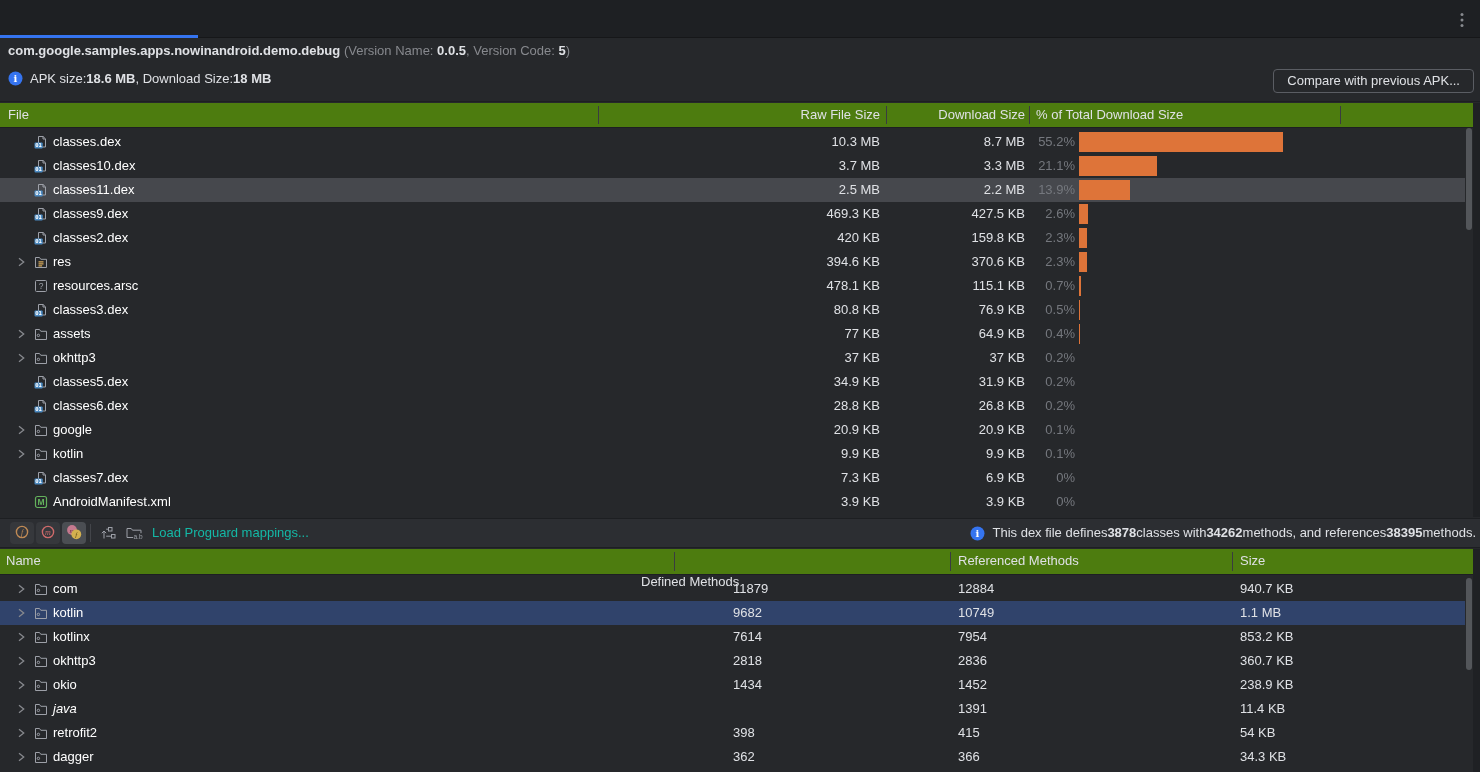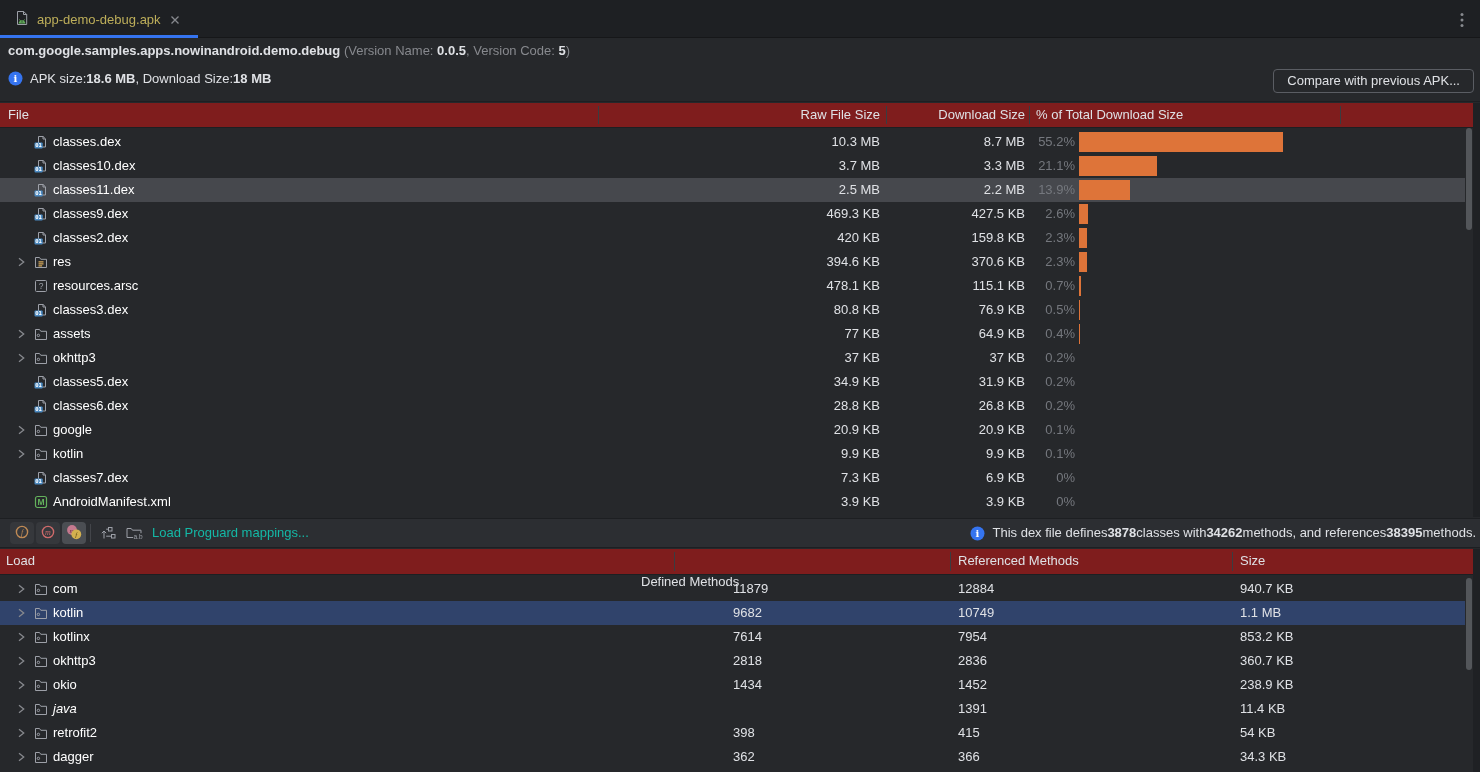--- a/index.html
+++ b/index.html
@@ -19,21 +19,21 @@
 
   
   .apkhdr{position:absolute;left:0;top:39px;width:1480px;height:63px;border-bottom:1px solid #1d1f22;box-sizing:border-box;}
   .pkg-line{position:absolute;left:8px;top:1px;height:22px;line-height:22px;white-space:nowrap;}
   .size-line{position:absolute;left:8px;top:24px;height:30px;display:flex;align-items:center;white-space:nowrap;}
   .size-line .ic{display:inline-flex;margin-right:7px;}
   .compare-btn{position:absolute;right:6px;top:30px;height:24px;padding:0 13px;background:transparent;
       border:1px solid #5a5d63;border-radius:4px;color:#dfe1e5;font-family:inherit;font-size:13px;line-height:22px;}
 
   
-  .thead{position:absolute;left:0;width:1480px;background:#7f1d1d;border-bottom:1px solid #1d1f22;box-sizing:border-box;}
+  .thead{position:absolute;left:0;width:1480px;background:#4d7c0f;border-bottom:1px solid #1d1f22;box-sizing:border-box;}
   .thead .hcell{position:absolute;top:0;line-height:24px;color:#dfe1e5;white-space:nowrap;}
   .vsep{position:absolute;top:3px;bottom:3px;width:1px;background:#3a3c40;}
   .trow{position:relative;width:1465px;height:24px;}
   .trow.sel-inactive{background:var(--sel-inactive);}
   .trow.sel-focused{background:var(--sel-focused);}
   .chev{position:absolute;left:15px;top:6px;width:12px;height:12px;}
   .ficon{position:absolute;left:33px;top:4px;width:16px;height:16px;}
   .flabel{position:absolute;left:53px;top:0;line-height:24px;white-space:nowrap;color:#ffffff;}
 
   
@@ -78,34 +78,20 @@
   .sbthumb{position:absolute;left:1466px;width:6px;border-radius:3px;background:#53565a;}
   .sb1{top:128px;height:102px;}
   .sb2{top:578px;height:92px;}
 </style>
 </head>
 <body>
 
 <div class="app" style="--accent: #3574f0; --bar: #de7439; --sel-inactive: #46484d; --sel-focused: #30436b;">
 
   <div class="tabbar">
-    <div class="tab">
-      <span><svg width="16" height="16" viewBox="0 0 16 16">
-            <path d="M3.5 1.5h6.2l3 3V14.5H3.5z" fill="none" stroke="#9da0a8"></path>
-            <path d="M9.5 1.5v3h3.2" fill="none" stroke="#9da0a8"></path>
-            <path d="M5.3 12.8a2.8 2.7 0 0 1 5.4 0z" fill="none" stroke="#63b15c" stroke-width="1.2"></path>
-            <path d="M6.4 10.7l-.9-1.2M9.6 10.7l.9-1.2" stroke="#63b15c" stroke-width="1"></path>
-          </svg></span>
-      <span class="tab-title">app-demo-debug.apk</span>
-      <span class="tab-close">
-          <svg width="10" height="10" viewBox="0 0 10 10">
-            <path d="M1.5 1.5L8.5 8.5M8.5 1.5L1.5 8.5" stroke="#87898e" stroke-width="1.3"></path>
-          </svg>
-        </span>
-    </div>
     <div class="tab-underline"></div>
     <span class="kebab"><svg width="16" height="18" viewBox="0 0 16 18">
           <circle cx="8" cy="3.5" r="1.5" fill="#87898e"></circle>
           <circle cx="8" cy="9" r="1.5" fill="#87898e"></circle>
           <circle cx="8" cy="14.5" r="1.5" fill="#87898e"></circle>
         </svg></span>
   </div>
 
   <div class="apkhdr">
     <div class="pkg-line"><span class="b">com.google.samples.apps.nowinandroid.demo.debug</span><span class="gray"> (Version Name: </span><span class="b">0.0.5</span><span class="gray">, Version Code: </span><span class="b">5</span><span class="gray">)</span>
@@ -440,21 +426,21 @@
         <span class="b">3878</span>
         <span> classes with </span>
         <span class="b">34262</span>
         <span> methods, and references </span>
         <span class="b">38395</span>
         <span> methods.</span>
     </span>
   </div>
 
   <div class="thead cthead">
-    <span class="hcell h-class">Load</span>
+    <span class="hcell h-class">Name</span>
     <span class="hcell h-def">Defined Methods</span>
     <span class="hcell h-ref">Referenced Methods</span>
     <span class="hcell h-size">Size</span>
     <span class="vsep" style="left:674px"></span>
     <span class="vsep" style="left:950px"></span>
     <span class="vsep" style="left:1232px"></span>
   </div>
 
   <div class="ctbody">
       <div class="trow">

